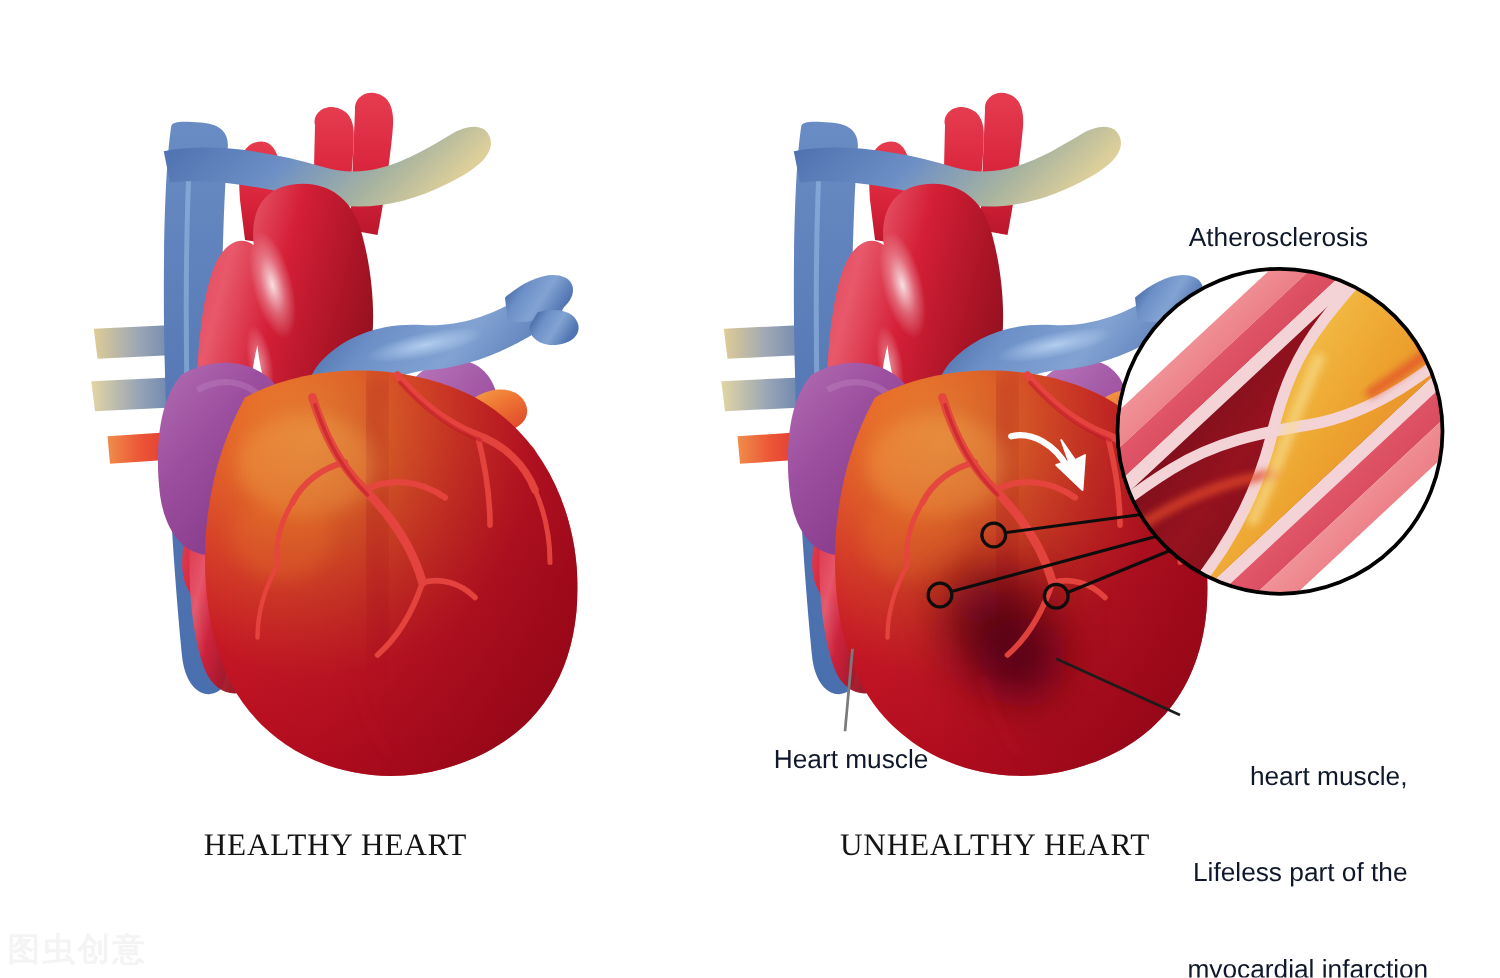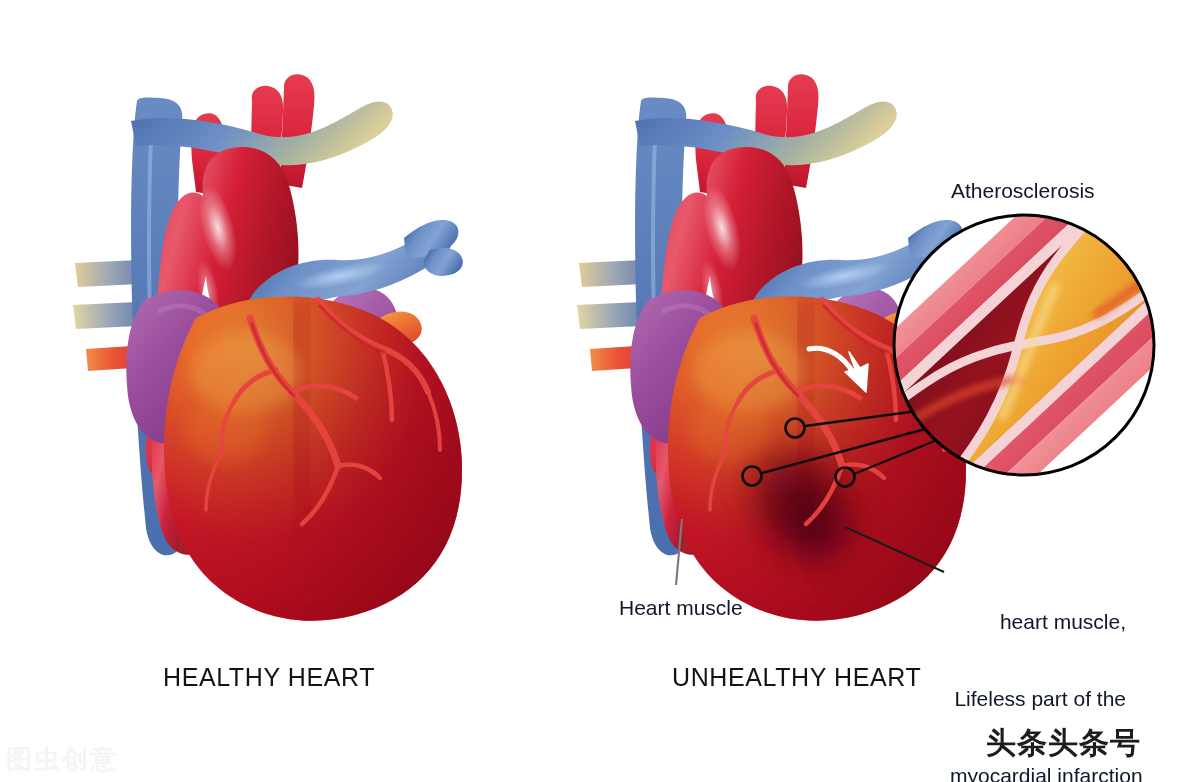--- a/index.html
+++ b/index.html
@@ -17,21 +17,21 @@
     background: #ffffff;
   }
   #stage {
     position: absolute;
     left: 0; top: 0;
     width: 1200px;
     height: 782px;
   }
   .figure-caption {
     position: absolute;
-    font-family: Liberation Sans, sans-serif;
+    font-family: Liberation Serif, serif;
     font-size: 25px;
     letter-spacing: 0.6px;
     color: #141414;
     white-space: nowrap;
     text-align: right;
   }
   #caption-healthy { left: 163px; top: 663px; }
   #caption-unhealthy { left: 672px; top: 663px; }
 
   .annotation {
@@ -548,17 +548,16 @@
 <div class="annotation" id="label-atherosclerosis">Atherosclerosis</div>
 
 <div class="annotation" id="label-heart-muscle">Heart muscle</div>
 
 <div class="annotation" id="label-lifeless">
   <div>heart muscle,</div>
   <div>Lifeless part of the</div>
   <div>myocardial infarction</div>
 </div>
 
-<div id="watermark-cn">头条头条号</div>
 
 <div id="watermark-tuchong">图虫创意</div>
 
 </div>
 
 </body></html>

